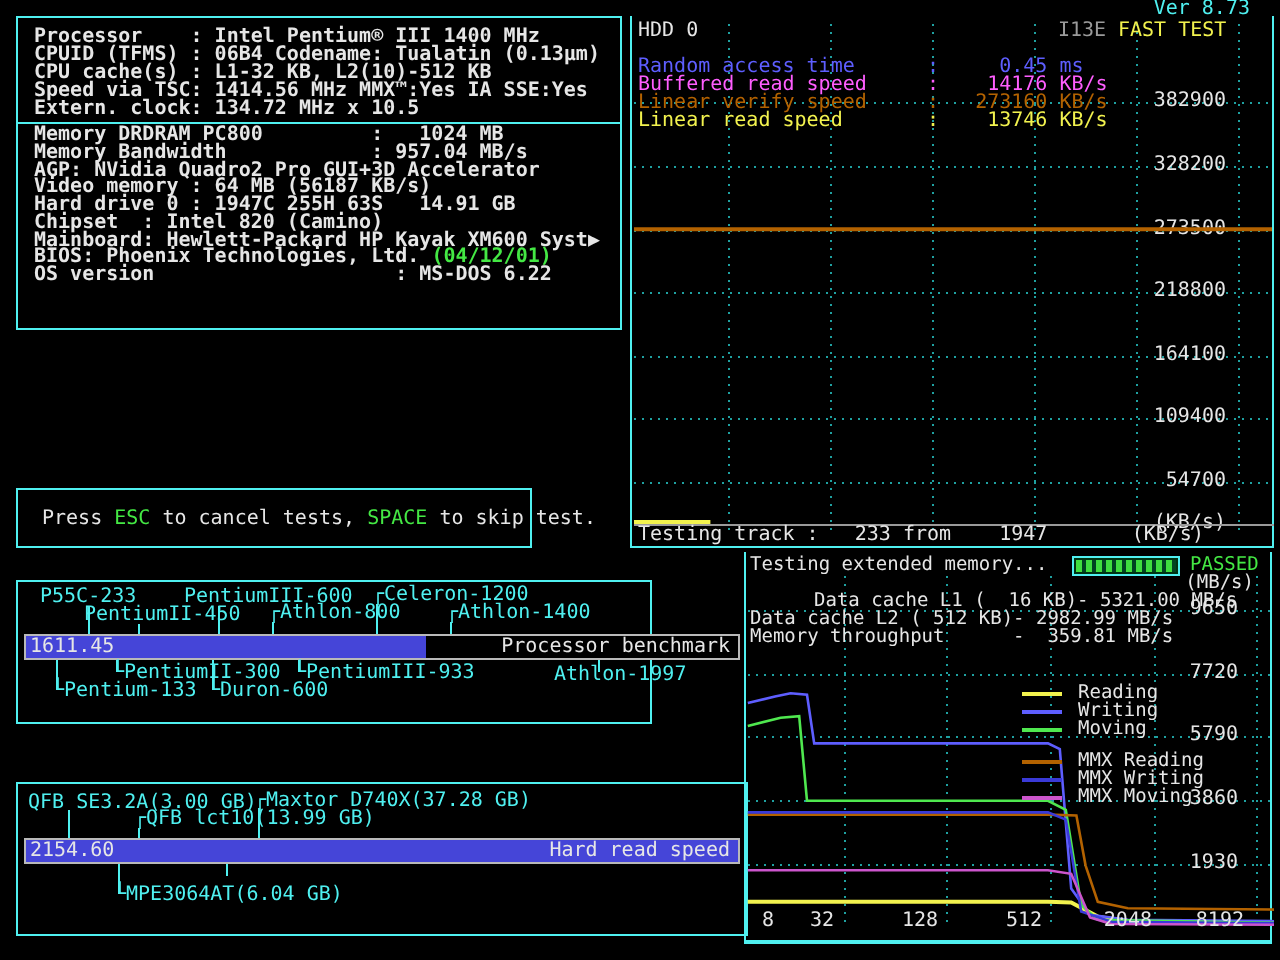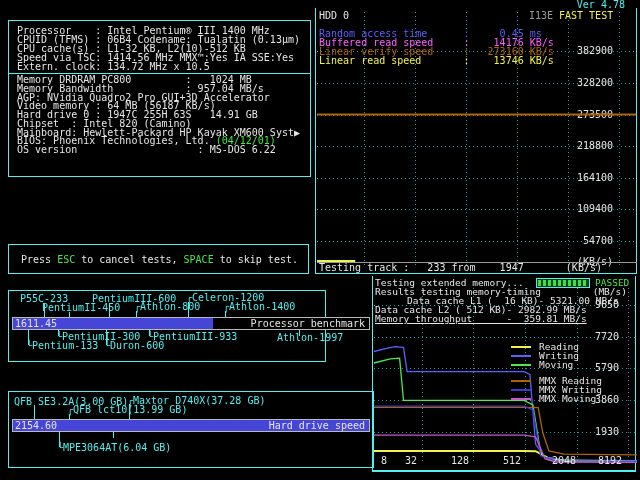--- a/index.html
+++ b/index.html
@@ -38,23 +38,23 @@
   .progress{position:absolute;border:1px solid #4ff0f0;box-sizing:border-box;background:#031;}
   .progress .bar{position:absolute;inset:1px;
     background:repeating-linear-gradient(90deg,#3fdf3f 0 3px,#042 3px 5px);}
   .sep{position:absolute;height:1px;background:#9a9a9a;}
 </style>
 </head>
 <body>
 
 <div class="screen">
 
-  <div class="t cyan" style="top:1px;right:15px;">Ver 4.78</div>
-
-  <div class="panel" style="left:8px;top:20px;width:303px;height:157px;">
+  <div class="t cyan" style="top:1px;right:15px;">Ver 8.73</div>
+
+  <div class="panel" style="left:8px;top:8px;width:303px;height:157px;font-weight:bold;">
     <div style="padding:5px 0 0 8px;">
       <div class="line">Processor    : Intel Pentium® III 1400 MHz</div>
       <div class="line">CPUID (TFMS) : 06B4 Codename: Tualatin (0.13µm)</div>
       <div class="line">CPU cache(s) : L1-32 KB, L2(10)-512 KB</div>
       <div class="line">Speed via TSC: 1414.56 MHz MMX™:Yes IA SSE:Yes</div>
       <div class="line">Extern. clock: 134.72 MHz x 10.5</div>
     </div>
     <div class="divider" style="padding-left:8px;">
       <div class="line sysline">Memory DRDRAM PC800         :   1024 MB</div>
       <div class="line sysline">Memory Bandwidth            : 957.04 MB/s</div>
@@ -64,21 +64,21 @@
       <div class="line sysline"></div>
       <div class="line sysline">Hard drive 0 : 1947C 255H 63S   14.91 GB</div>
       <div class="line sysline"></div>
       <div class="line sysline">Chipset  : Intel 820 (Camino)</div>
       <div class="line sysline">Mainboard: Hewlett-Packard HP Kayak XM600 Syst▶</div>
       <div class="line sysline"><span>BIOS: Phoenix Technologies, Ltd. </span><span class="green">(04/12/01)</span></div>
       <div class="line sysline">OS version                    : MS-DOS 6.22</div>
     </div>
   </div>
 
-  <div class="panel" style="left:8px;top:244px;width:301px;height:30px;">
+  <div class="panel" style="left:8px;top:244px;width:258px;height:30px;">
     <div class="line" style="padding:10px 0 0 12px;"><span>Press </span><span class="green">ESC</span><span> to cancel tests, </span><span class="green">SPACE</span><span> to skip test.</span></div>
   </div>
 
   <div class="panel" style="left:8px;top:290px;width:318px;height:72px;">
     <div class="t cyan" style="left:11px;top:4px;">P55C-233</div>
     <div class="t cyan" style="left:83px;top:4px;">PentiumIII-600</div>
     <div class="t cyan" style="left:177px;top:3px;">┌Celeron-1200</div>
     <div class="t cyan" style="left:33px;top:13px;">PentiumII-450</div>
     <div class="t cyan" style="left:125px;top:12px;">┌Athlon-800</div>
     <div class="t cyan" style="left:214px;top:12px;">┌Athlon-1400</div>
@@ -108,21 +108,21 @@
   <div class="panel" style="left:8px;top:391px;width:366px;height:77px;">
     <div class="t cyan" style="left:5px;top:6px;">QFB SE3.2A(3.00 GB)</div>
     <div class="t cyan" style="left:118px;top:5px;">┌Maxtor D740X(37.28 GB)</div>
     <div class="t cyan" style="left:58px;top:14px;">┌QFB lct10(13.99 GB)</div>
     <div class="tick" style="left:25px;top:13px;height:14px;"></div>
     <div class="tick" style="left:120px;top:12px;height:15px;"></div>
     <div class="tick" style="left:60px;top:22px;height:5px;"></div>
     <div class="track" style="top:27px;">
       <div class="fill" style="width:356px;"></div>
       <div class="t white" style="left:2px;top:2px;">2154.60</div>
-      <div class="t white" style="right:4px;top:2px;">Hard drive speed</div>
+      <div class="t white" style="right:4px;top:2px;">Hard read speed</div>
     </div>
     <div class="tick" style="left:104px;top:40px;height:6px;"></div>
     <div class="tick" style="left:50px;top:40px;height:15px;"></div>
     <div class="t cyan" style="left:48px;top:52px;">└MPE3064AT(6.04 GB)</div>
   </div>
 
   <div style="position:absolute;left:315px;top:8px;width:322px;height:266px;box-sizing:border-box;
               border-left:1px solid #4ff0f0;border-right:1px solid #4ff0f0;border-bottom:1px solid #4ff0f0;">
     <div class="grid vdots" style="left:1px;top:4px;width:320px;height:254px;
          background-size:1px 254px,1px 254px,1px 254px,1px 254px,1px 254px,1px 254px;
@@ -164,25 +164,24 @@
          background-position:48px 0,99px 0,151px 0,203px 0,254px 0,254px 0;"></div>
     <div class="grid hdots" style="left:1px;top:0;width:261px;height:160px;
          background-size:261px 1px,261px 1px,261px 1px,261px 1px,261px 1px,261px 1px,261px 1px;
          background-position:0 29px,0 61px,0 92px,0 124px,0 156px,0 156px,0 156px;"></div>
 
     <div class="t s white" style="left:2px;top:3px;">Testing extended memory...</div>
     <div class="progress" style="left:163px;top:2px;width:54px;height:10px;">
       <div class="bar"></div>
     </div>
     <div class="t s green" style="left:222px;top:3px;">PASSED</div>
-    <div class="t s white" style="left:2px;top:12px;">Results testing memory-timing</div>
     <div class="t s white" style="right:8px;top:12px;">(MB/s)</div>
     <div class="t s white" style="left:2px;top:21px;padding-left:32px;">Data cache L1 (  16 KB)- 5321.00 MB/s</div>
     <div class="t s white" style="left:2px;top:30px;">Data cache L2 ( 512 KB)- 2982.99 MB/s</div>
-    <div class="t s white" style="left:2px;top:39px;text-decoration:underline;">Memory throughput      -  359.81 MB/s</div>
+    <div class="t s white" style="left:2px;top:39px;">Memory throughput      -  359.81 MB/s</div>
 
     <div class="axlab" style="right:16px;top:25px;">9650</div>
     <div class="axlab" style="right:16px;top:57px;">7720</div>
     <div class="axlab" style="right:16px;top:88px;">5790</div>
     <div class="axlab" style="right:16px;top:120px;">3860</div>
     <div class="axlab" style="right:16px;top:152px;">1930</div>
 
     <svg id="mem-chart" width="264" height="196" viewBox="0 0 264 196">
         <polyline points="0.9,174.9 151.0,174.9 162.6,175.2 175.9,182.3 190.9,184.7 264.9,185.2" fill="none" stroke="#f2f24e" stroke-width="2"></polyline>
         <polyline points="0.9,75.5 14.5,72.2 22.3,70.6 30.5,71.4 34.1,95.7 151.0,95.7 156.9,98.5 162.6,168.3 172.0,181.4 190.9,183.9 264.9,184.6" fill="none" stroke="#5e5eff" stroke-width="1.3"></polyline>

